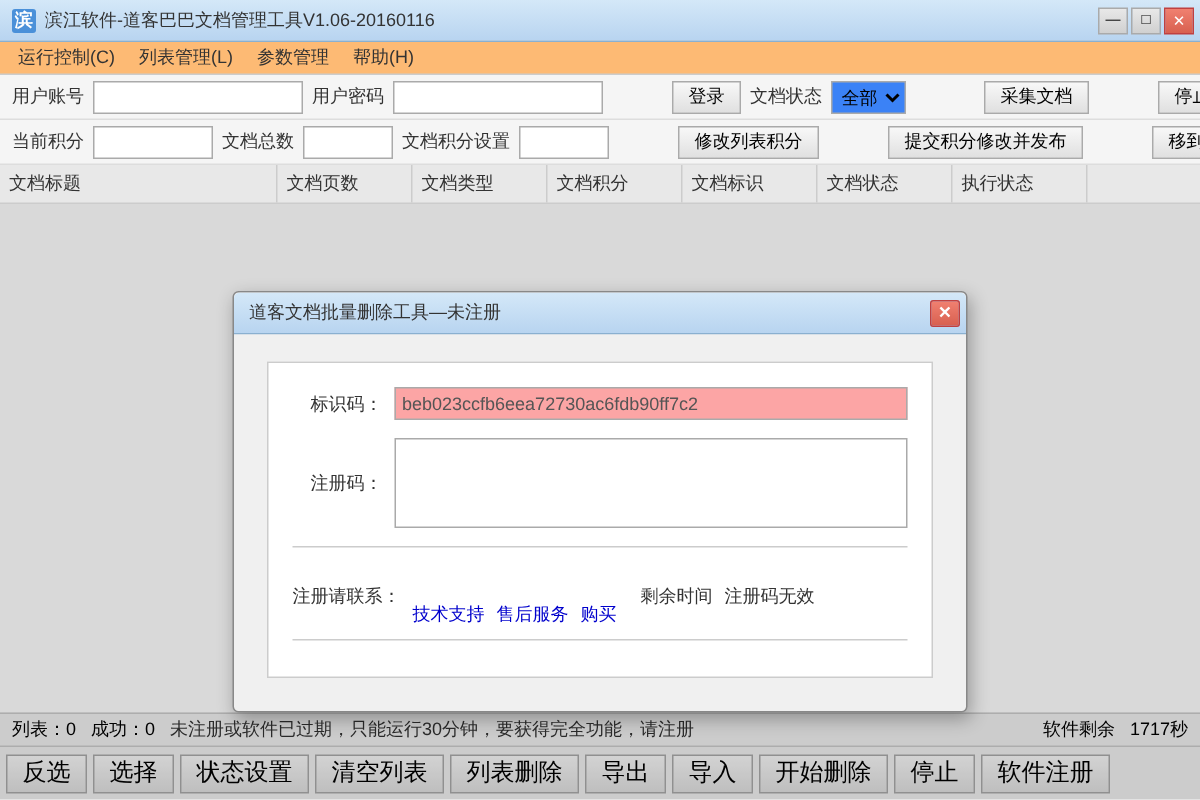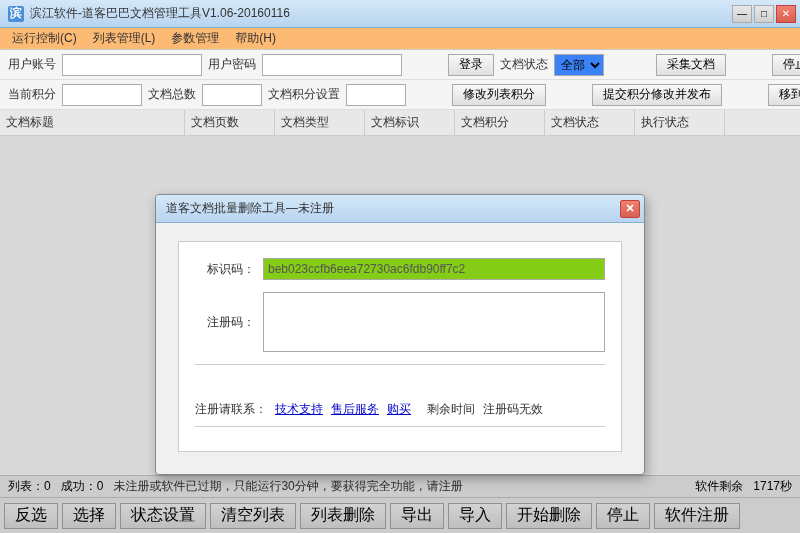--- a/index.html
+++ b/index.html
@@ -217,47 +217,46 @@
     .dialog-label {
       width: 60px;
       text-align: right;
       margin-right: 8px;
       color: #333;
       white-space: nowrap;
     }
     .dialog-value {
       flex: 1;
       border: 1px solid #aaa;
-      background: #84cc16;
+      background: #fca5a5;
       height: 22px;
       padding: 0 4px;
       display: flex;
       align-items: center;
       color: #555;
     }
     .dialog-input {
       flex: 1;
       height: 60px;
       border: 1px solid #aaa;
       background: white;
       padding: 4px;
       resize: none;
     }
 
     .dialog-links-row {
       display: flex;
-      align-items: flex-end;
+      align-items: center;
       gap: 8px;
       margin-bottom: 8px;
       padding-top: 4px;
     }
     .dialog-link-label { color: #333; }
     .dialog-link {
       color: #0000cc;
-      text-decoration: underline;
       cursor: pointer;
       margin-top: 24px;
     }
 
     .dialog-time-label { color: #333; margin-left: 8px; }
     .dialog-invalid { color: #333; }
 
     .dialog-footer {
       display: flex;
       align-items: center;
@@ -340,22 +339,22 @@
     <input class="toolbar-input" style="width: 60px;">
     <button class="toolbar-btn">修改列表积分</button>
     <button class="toolbar-btn">提交积分修改并发布</button>
     <button class="toolbar-btn">移到私有</button>
   </div>
 
   <div class="col-headers">
     <div class="col-header" style="width:185px;">文档标题</div>
     <div class="col-header" style="width:90px;">文档页数</div>
     <div class="col-header" style="width:90px;">文档类型</div>
+    <div class="col-header" style="width:90px;">文档积分</div>
     <div class="col-header" style="width:90px;">文档标识</div>
-    <div class="col-header" style="width:90px;">文档积分</div>
     <div class="col-header" style="width:90px;">文档状态</div>
     <div class="col-header" style="width:90px;">执行状态</div>
   </div>
 
   <div class="main-content" style="flex:1; position: relative;">
 
     <div class="dialog-overlay">
       <div class="dialog">
 
         <div class="dialog-title-bar">

